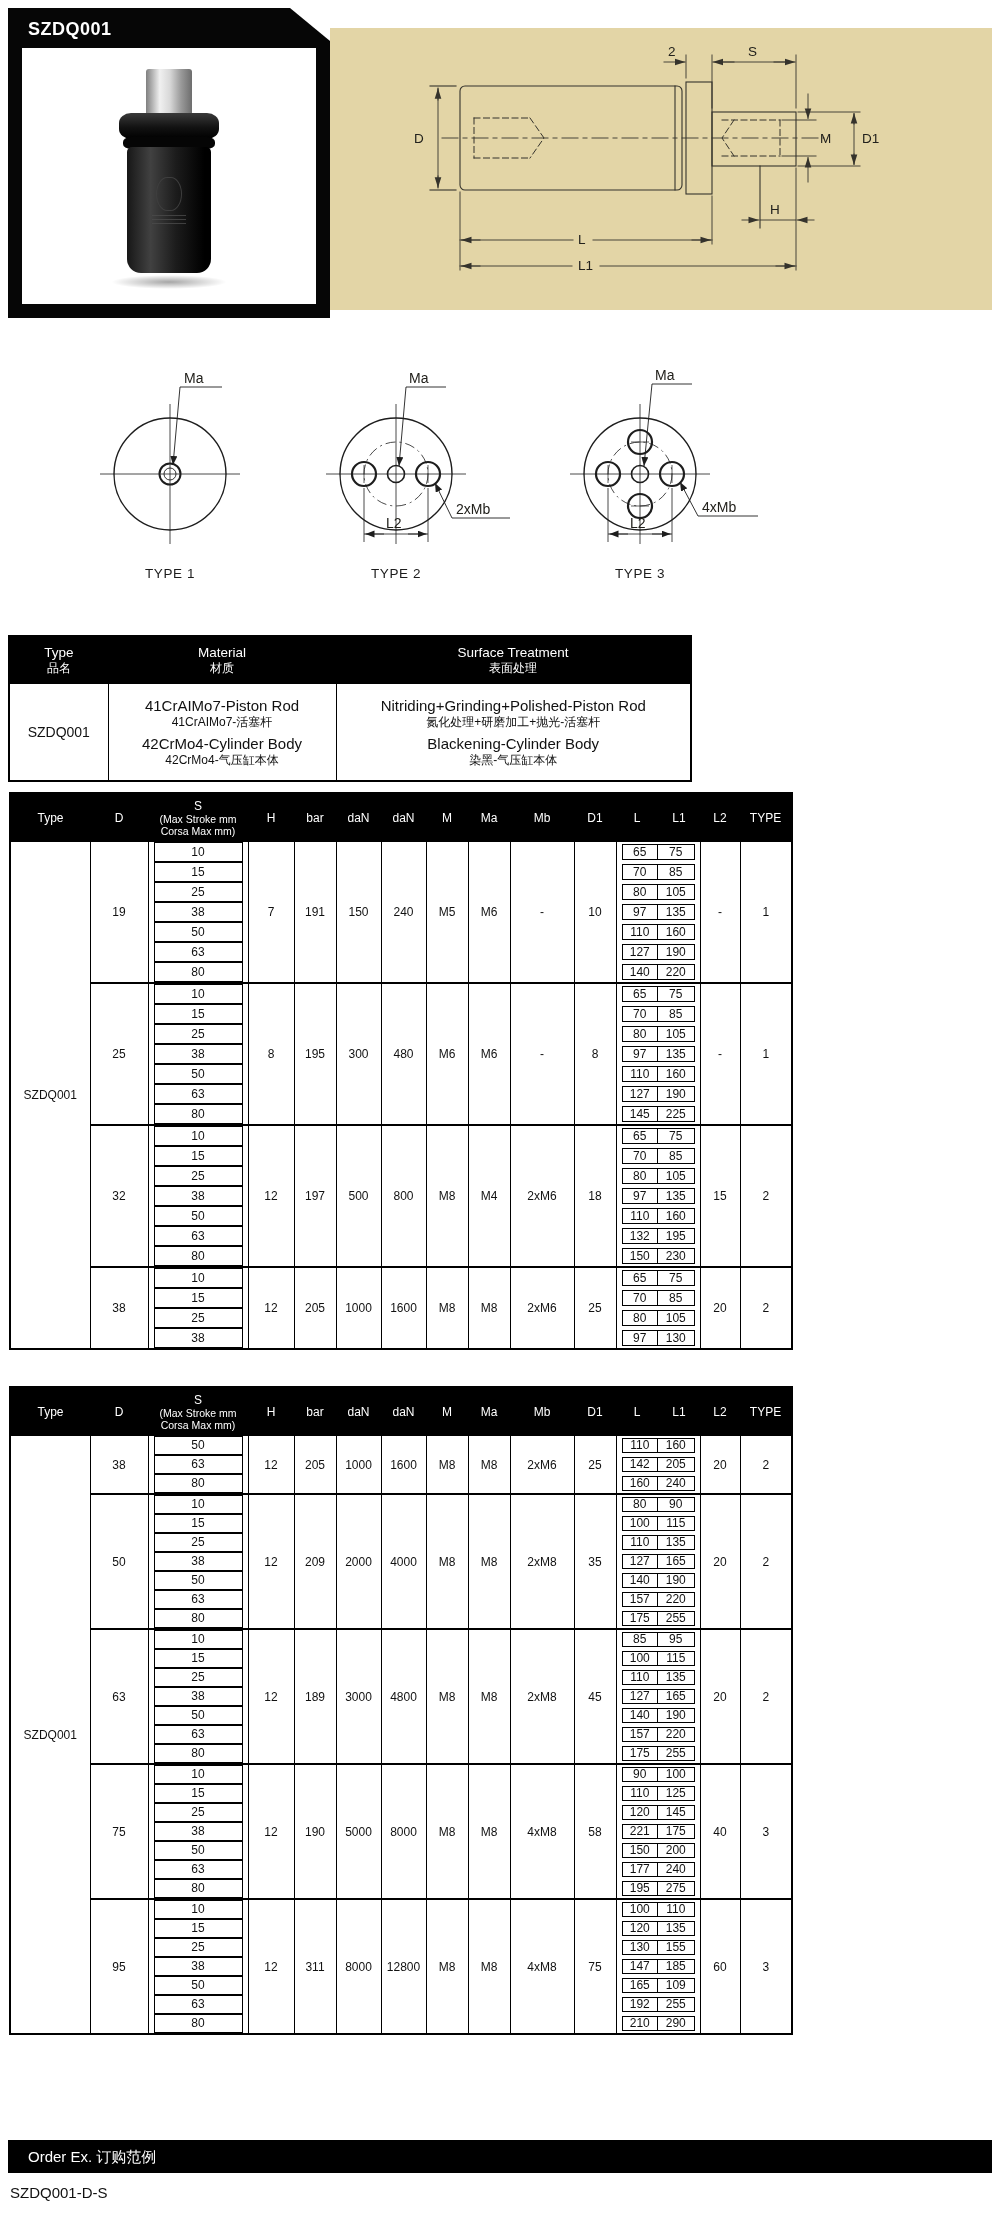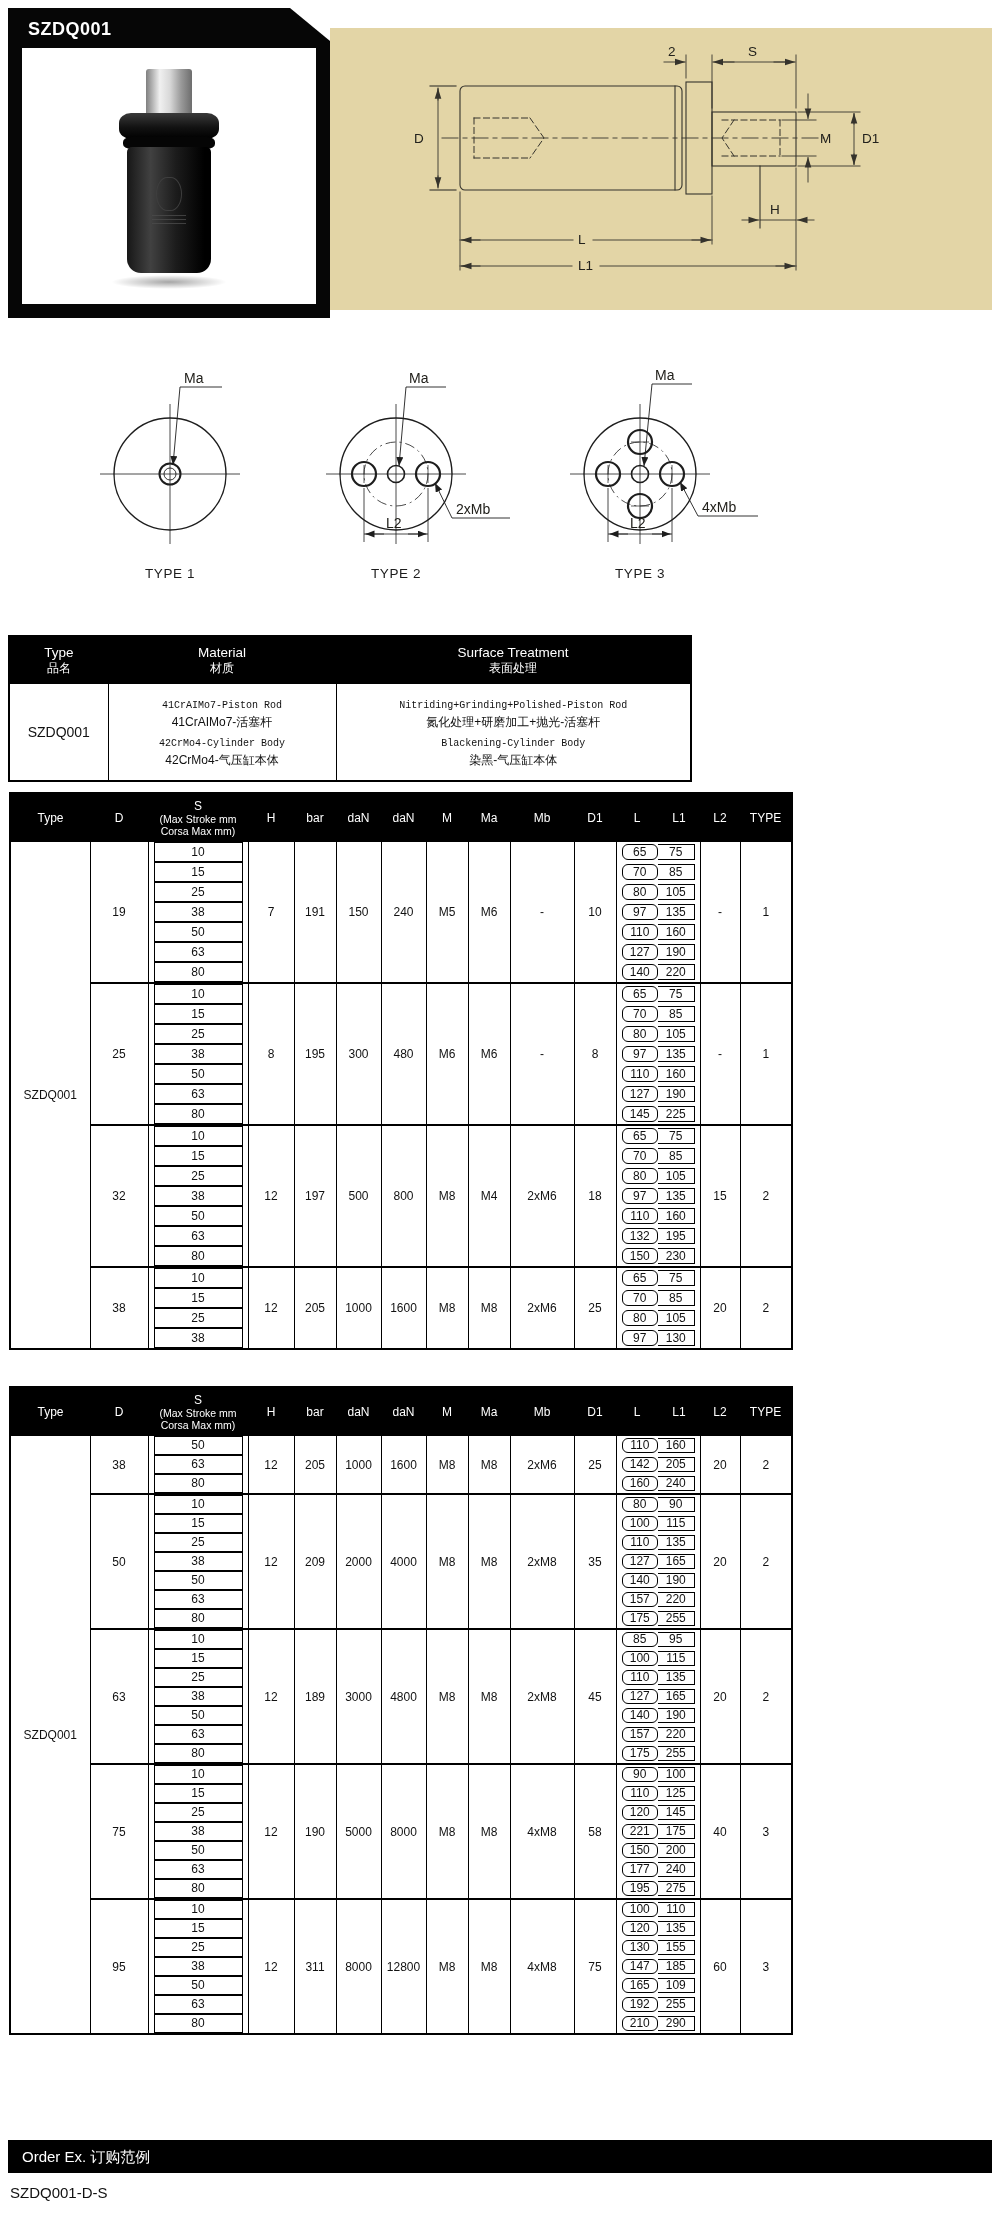--- a/index.html
+++ b/index.html
@@ -41,45 +41,45 @@
   .type-caption{position:absolute;top:204px;left:0;width:200px;text-align:center;
     font-size:13.5px;letter-spacing:.6px;color:#1c1c1c;}
   .fig svg text{font-size:14px;}
   
   table{border-collapse:collapse;table-layout:fixed;}
   .mat{position:absolute;top:635px;left:8px;border:2px solid #000;}
   .mat th{background:#000;color:#fff;font-weight:normal;height:46px;vertical-align:middle;padding:0;}
   .mat th .h1{font-size:13.5px;line-height:16px;}
   .mat th .h2{font-size:12px;line-height:15px;}
   .mat td{border:1px solid #000;text-align:center;vertical-align:middle;height:92px;padding:2px 4px;}
-  .mat td .en{font-size:10px;line-height:17px;font-family:Liberation Mono, monospace;}
+  .mat td .en{font-size:15px;line-height:17px;}
   .mat td .zh{font-size:12px;line-height:16px;}
   .mat td .gap{margin-top:5px;}
   .mat .tval{font-size:14px;}
   
   .spec{border:2px solid #000;position:absolute;left:9px;}
   .spec1{top:792px;} .spec2{top:1386px;}
   .spec th{background:#000;color:#fff;font-weight:normal;height:48px;vertical-align:middle;padding:0 1px;}
   .spec th .h1{font-size:12px;line-height:14px;}
   .spec th .h2{font-size:10.5px;line-height:12px;}
   .spec td{text-align:center;vertical-align:middle;font-size:12px;height:20px;padding:0;}
   .spec2 td{height:19px;}
   .tcol{border-right:1px solid #000;}
   .mcol{border-left:1px solid #000;border-right:1px solid #000;}
   .gs{border-top:2px solid #000;}
   td.bx{border-left:none;border-right:none;}
   .bxi{box-sizing:border-box;border:1px solid #000;}
   .bx-s .bxi{height:20px;line-height:18px;margin:0 5px;}
-  .bx-l .bxi{height:16px;line-height:14px;margin:2px 0 2px 5px;border-radius:6px;}
+  .bx-l .bxi{height:16px;line-height:14px;margin:2px 0 2px 5px;}
   .bx-l1 .bxi{height:16px;line-height:14px;margin:2px 5px 2px 0;border-left:none;}
   .spec2 .bx-s .bxi{height:19px;line-height:17px;}
   .spec2 .bx-l .bxi,.spec2 .bx-l1 .bxi{height:15px;line-height:13px;}
   
   .order-bar{position:absolute;top:2140px;left:8px;width:984px;height:33px;background:#000;
-    color:#fff;font-size:15px;line-height:33px;padding-left:14px;box-sizing:border-box;}
+    color:#fff;font-size:15px;line-height:33px;padding-left:20px;box-sizing:border-box;}
   .order-example{position:absolute;top:2184px;left:10px;font-size:15px;color:#111;}
 </style>
 </head>
 <body>
 
 <div class="hero">
   <div class="hero-left">
     <div class="hero-title">SZDQ001</div>
     <div class="photo-frame">
       <div class="cyl">

